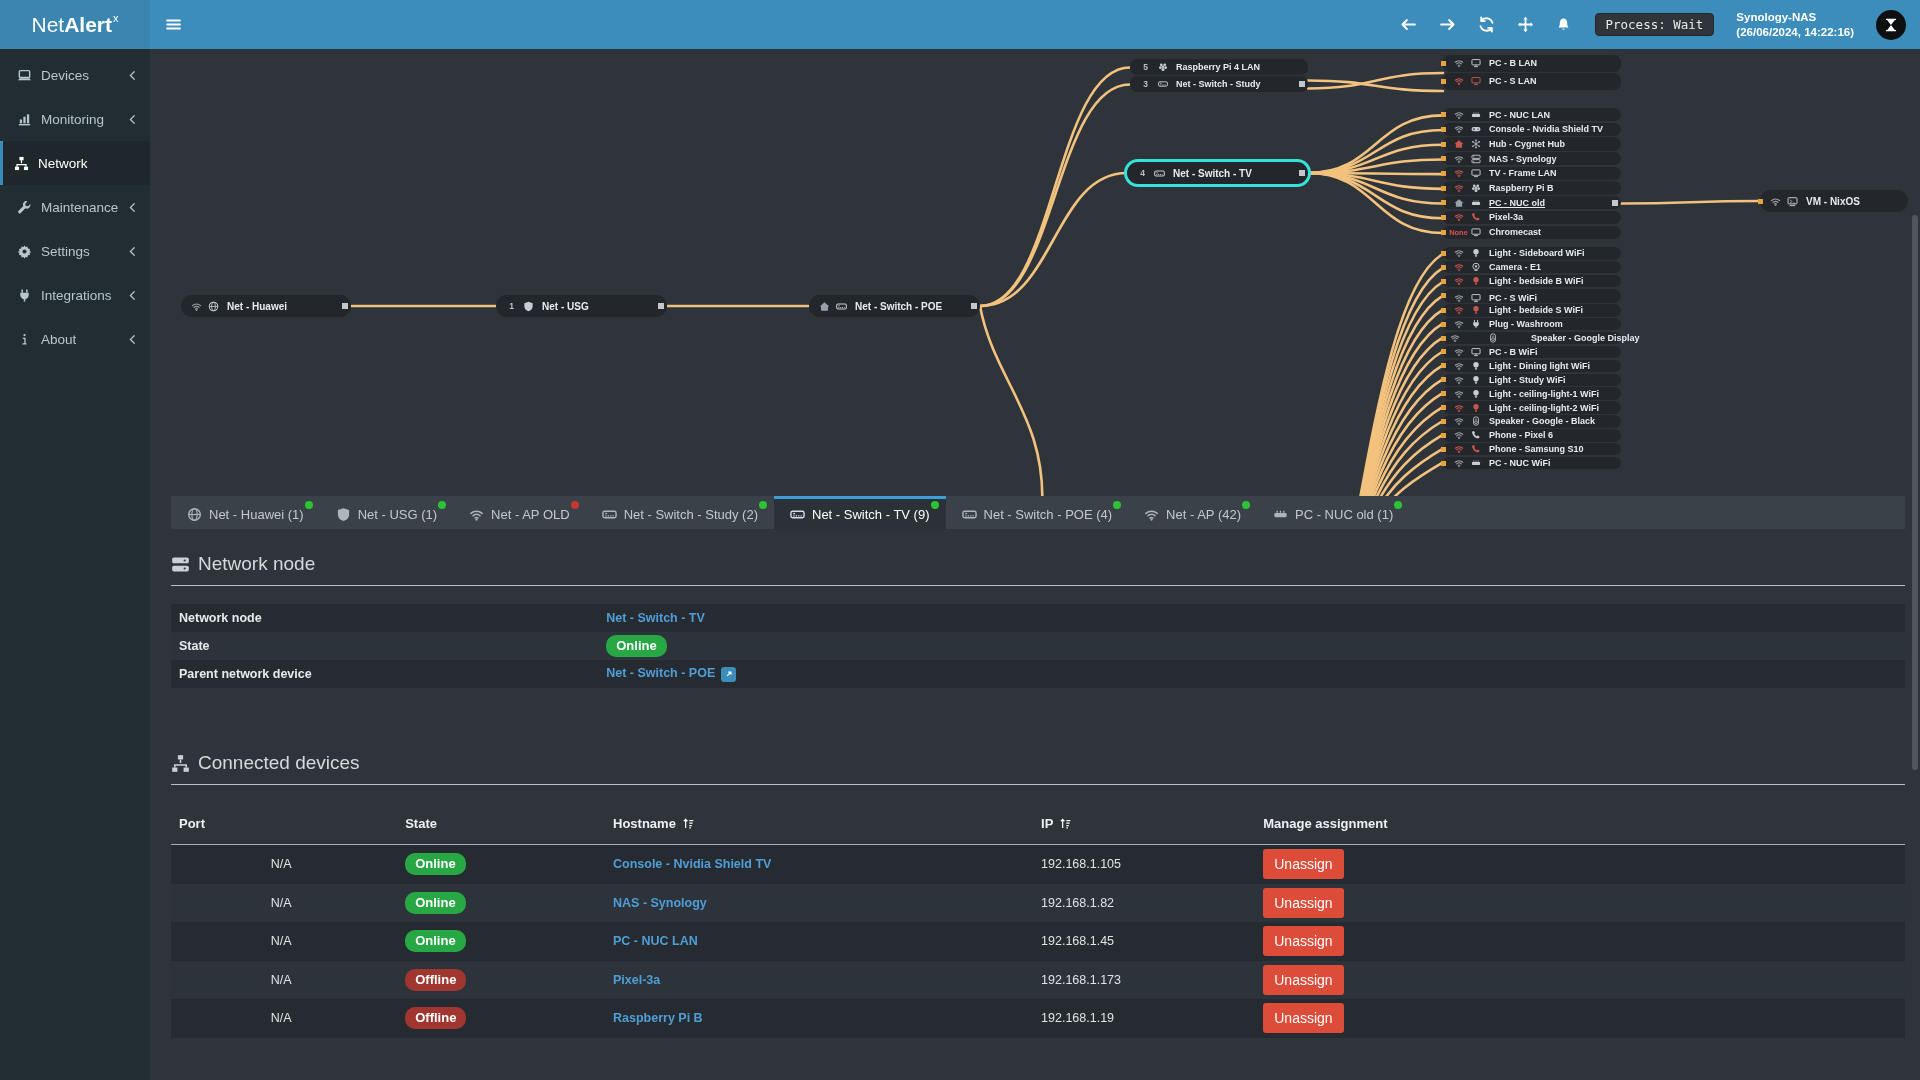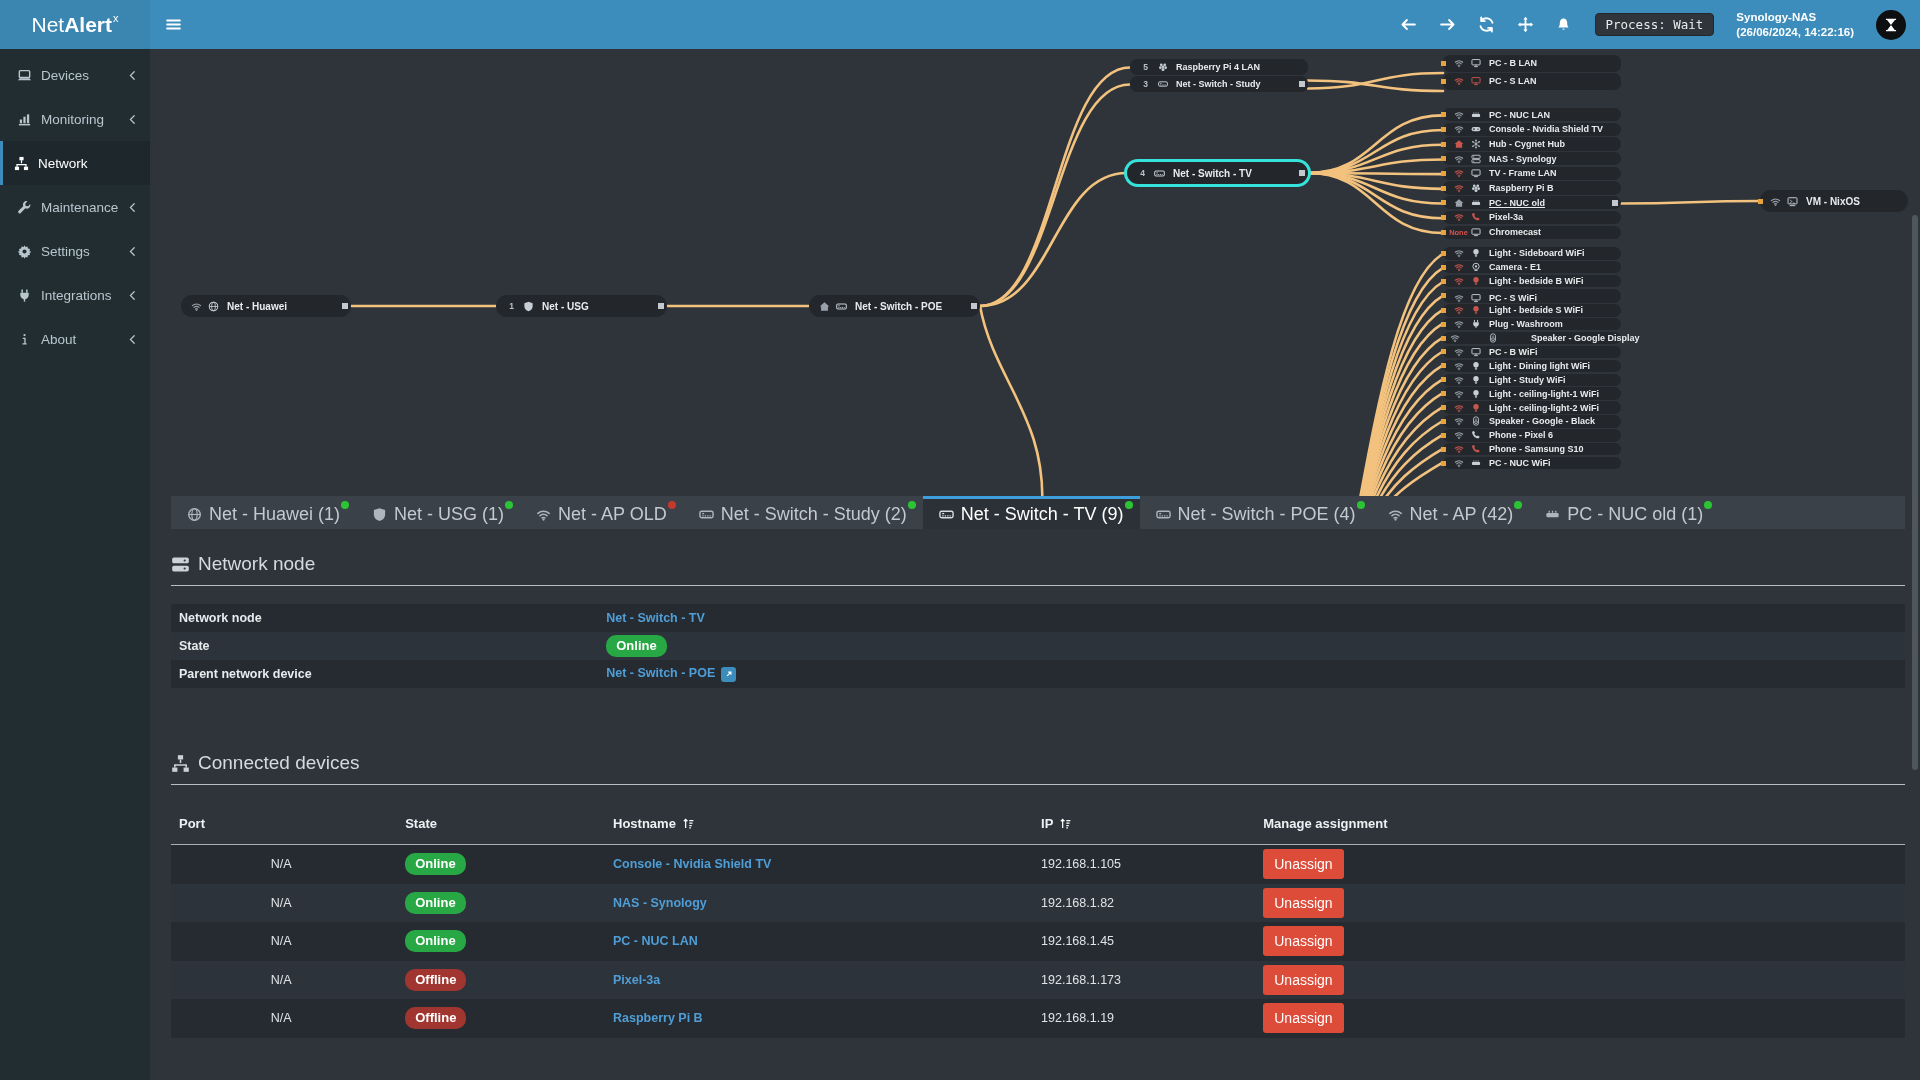--- a/index.html
+++ b/index.html
@@ -47,21 +47,21 @@
   .badge-num{font-size:8.5px;color:#b9c0c7;font-weight:700;}
   .badge-none{font-size:7.5px;color:#d9534f;font-weight:700;}
   .c-gray{color:#98a1a9;}
   .c-red{color:#c9564d;}
   .c-light{color:#c7ced5;}
   .conn-l{position:absolute;left:-2px;top:50%;margin-top:-2.5px;width:5px;height:5px;background:#e8a33d;}
   .conn-r{position:absolute;right:3px;top:50%;margin-top:-3px;width:6px;height:6px;background:#c2c8cd;}
 
   
   .tabbar{height:33px;background:#3a4148;display:flex;margin:0 15px 0 21px;align-items:stretch;}
-  .tab{position:relative;display:flex;align-items:center;gap:7px;padding:0 16px;font-size:18px;color:#c3c9d0;cursor:pointer;border-top:3px solid transparent;background:none;border-left:0;border-right:0;border-bottom:0;font-family:inherit;white-space:nowrap;}
+  .tab{position:relative;display:flex;align-items:center;gap:7px;padding:0 16px;font-size:13px;color:#c3c9d0;cursor:pointer;border-top:3px solid transparent;background:none;border-left:0;border-right:0;border-bottom:0;font-family:inherit;white-space:nowrap;}
   .tab .ic{width:15px;height:15px;color:#aeb6bd;}
   .tab.active{background:#2c3137;border-top-color:#3e9edb;color:#fff;}
   .tab.active .ic{color:#d6dce1;}
   .tab .dot{position:absolute;top:2px;right:7px;width:8px;height:8px;border-radius:50%;}
   .dot.green{background:#2cc435;}
   .dot.red{background:#c4392b;}
 
   
   .content{padding:0 15px 0 21px;}
   .sec-head{display:flex;align-items:center;gap:8px;margin-top:24px;color:#d4dade;font-size:19px;}

